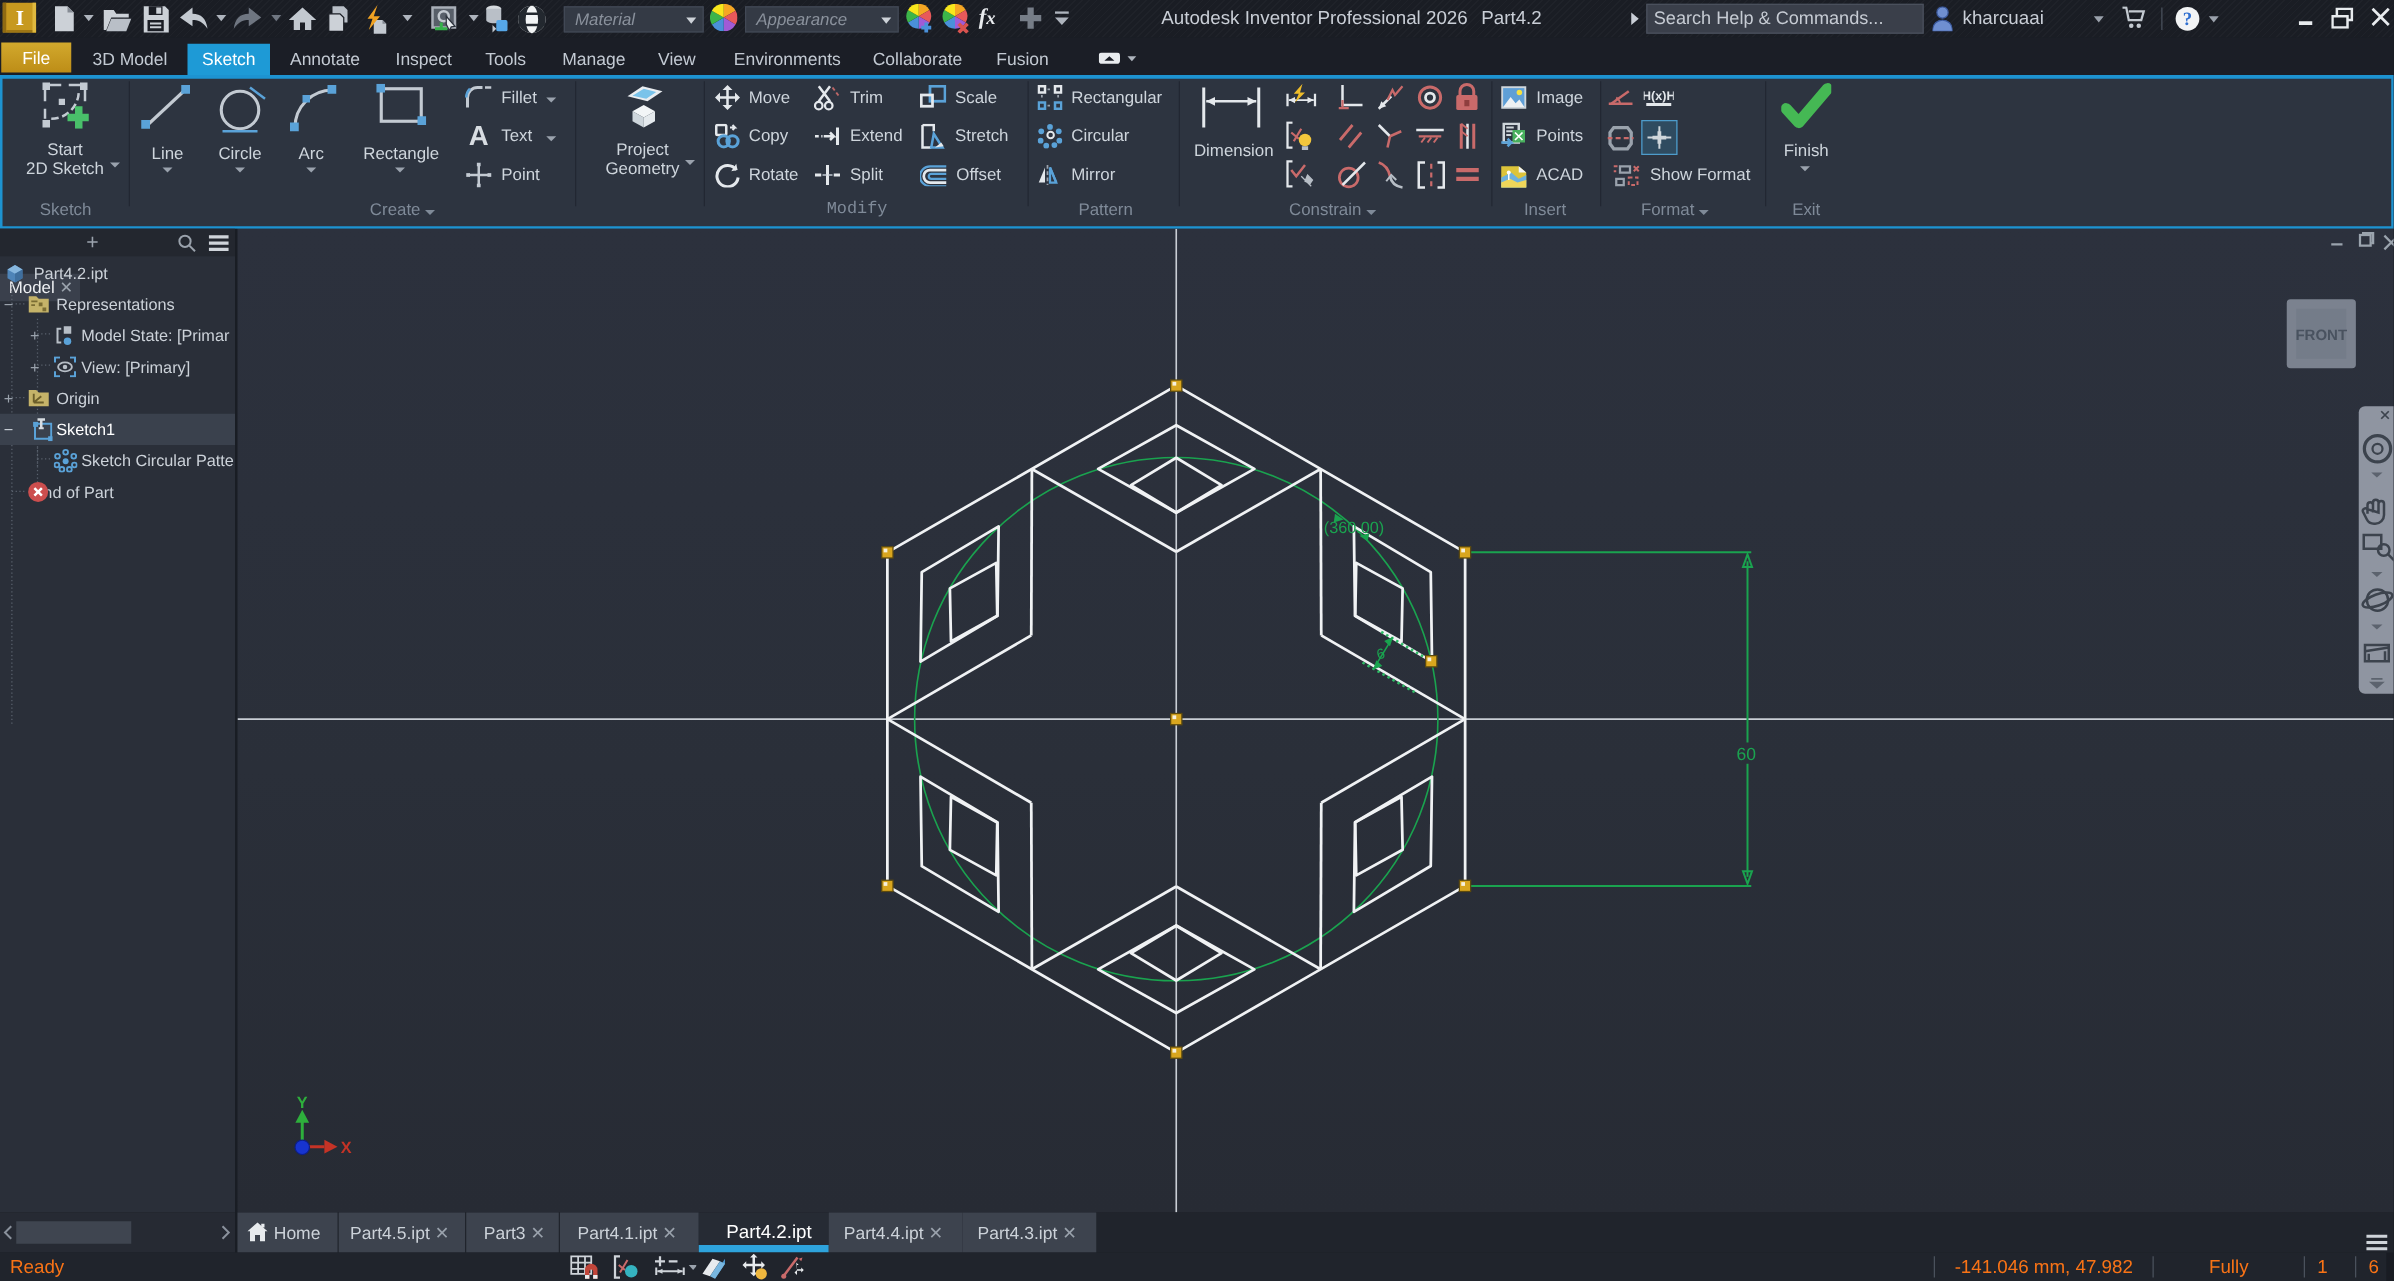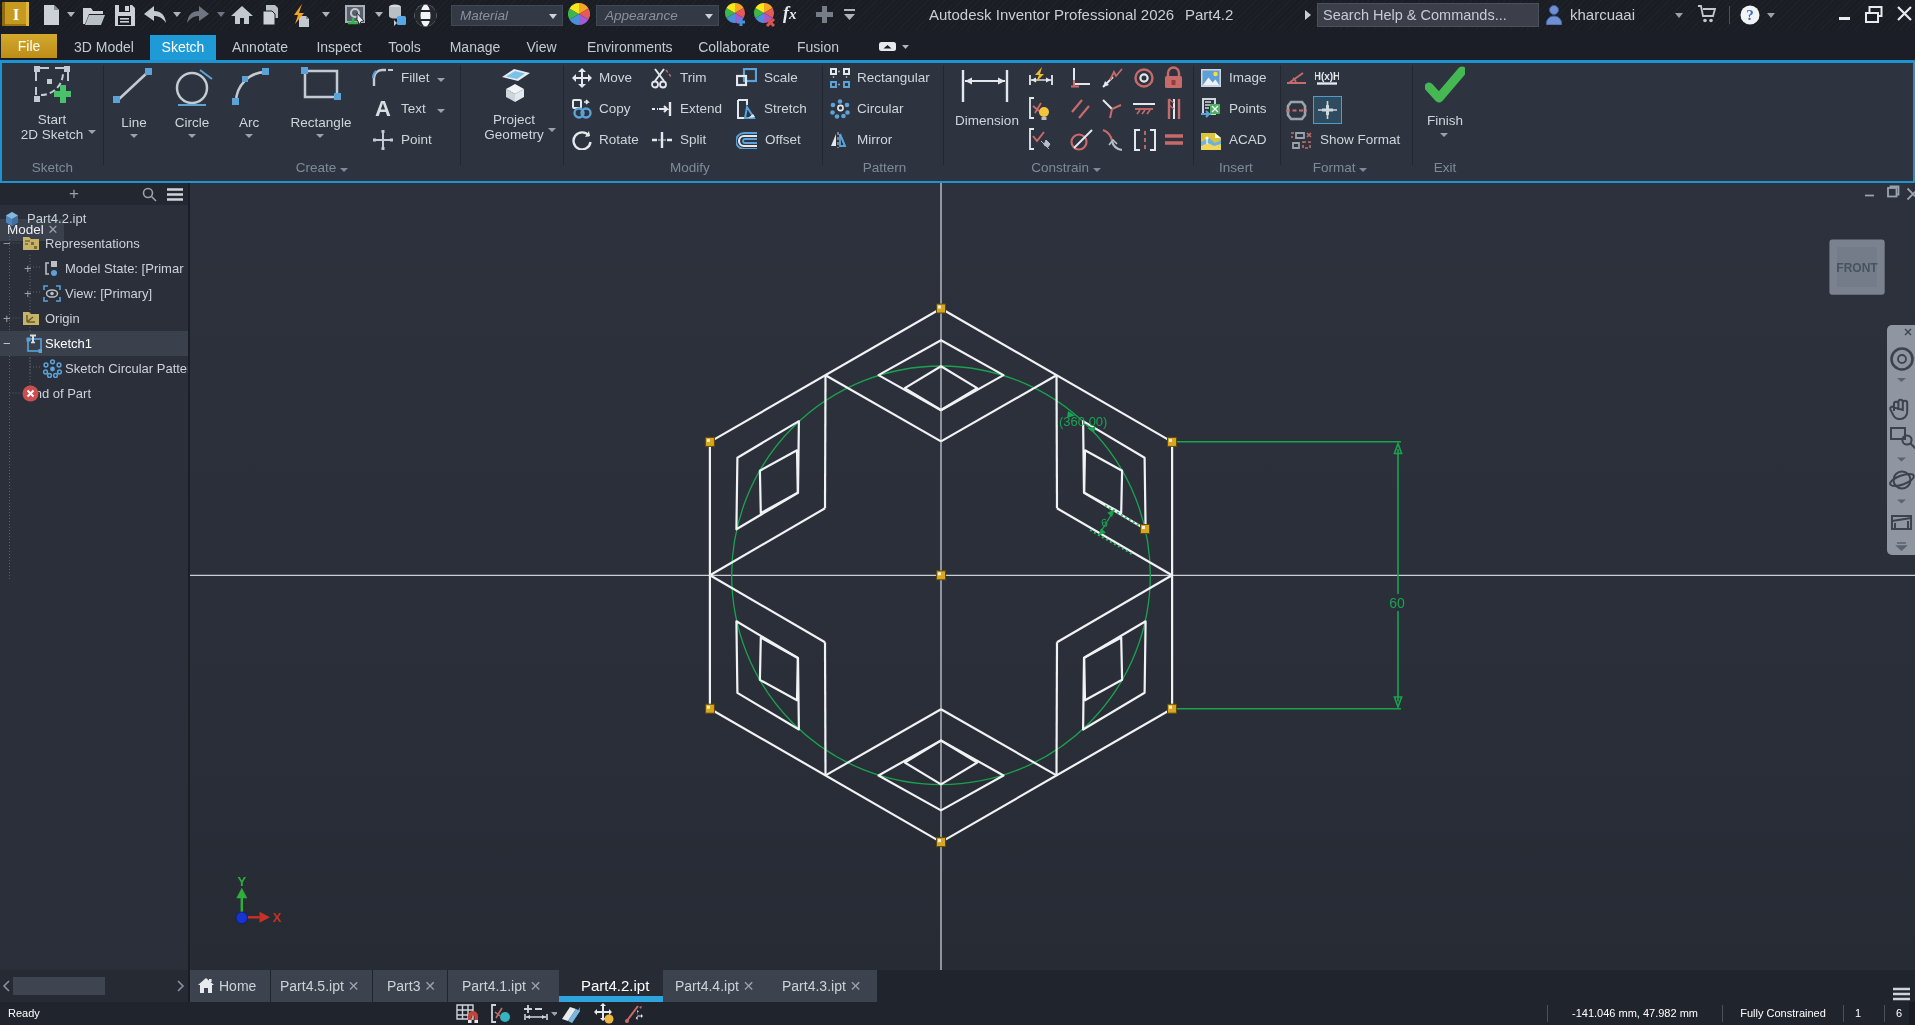--- a/index.html
+++ b/index.html
@@ -36,21 +36,21 @@
   
   #panel { position:absolute; left:0; top:183px; width:188px; height:787px; background:#2a2f39; }
   #canvas { position:absolute; left:190px; top:183px; width:1725px; height:787px;
     background:linear-gradient(180deg,#2c313d 0%, #2a2f39 55%, #272b34 100%); }
   .treerow { position:absolute; left:0; width:188px; height:25px; color:#ccd2d9; font-size:13px; line-height:25px; white-space:nowrap; overflow:hidden; }
 
   
   #tabbar { position:absolute; left:190px; top:970px; width:1725px; height:32px; background:#20242c; }
   .dtab { position:absolute; top:0; height:32px; line-height:32px; background:#3d434e; color:#ccd2d9; font-size:14px; }
   #statusbar { position:absolute; left:0; top:1002px; width:1909px; height:23px; background:#20242c;
-    color:#ffffff; font-size:11px; line-height:23px; }
+    color:#f97316; font-size:15px; line-height:23px; }
   .ssep { position:absolute; top:3px; width:1px; height:17px; background:#4a515c; }
 </style>
 </head>
 <body>
 <div id="app">
   <div id="titlebar">
 
     <svg class="ticon" style="left:2px;top:2px" width="27" height="26">
       <rect x="0" y="0" width="27" height="24" fill="#c7991f"></rect>
       <rect x="0" y="0" width="3" height="24" fill="#8f6a12"></rect>
@@ -363,21 +363,21 @@
           <path d="M2 1h9v5" fill="none" stroke="#e4e8ec" stroke-width="2"></path>
           <path d="M2 1v18h7" fill="none" stroke="#e4e8ec" stroke-width="2"></path>
           <path d="M11 8l7 11h-9z" fill="none" stroke="#5aa2d8" stroke-width="2"></path>
           <path d="M12 19l7-1-2-3" fill="#e4e8ec"></path>
         </svg>Stretch</div>
     <div class="rsmall" style="left:734px;top:66px;"><svg class="ic" width="22" height="17" viewBox="0 0 22 17">
           <path d="M21 4H8a5 5 0 0 0 0 10h13" fill="none" stroke="#e4e8ec" stroke-width="2.2"></path>
           <path d="M21 1H8a8 8 0 0 0 0 16h13" fill="none" stroke="#5aa2d8" stroke-width="1.8"></path>
           <path d="M21 7H9a2 2 0 0 0 0 4h12" fill="none" stroke="#5aa2d8" stroke-width="1.8"></path>
         </svg>Offset</div>
-    <div class="rglabel" style="left:668px;width:80px;text-align:left;">Modify</div>
+    <div class="rglabel" style="left:628px;width:80px;text-align:right;font-family:Liberation Mono, monospace;">Modify</div>
     <div class="rsep" style="left:820px;"></div>
 
     <div class="rsmall" style="left:828px;top:4px;"><svg class="ic" width="20" height="20" viewBox="0 0 20 20">
           <g fill="none" stroke="#e4e8ec" stroke-width="2">
             <rect x="1" y="1" width="5" height="5"></rect>
             <rect x="14" y="1" width="5" height="5"></rect>
           </g>
           <g fill="none" stroke="#5aa2d8" stroke-width="2">
             <rect x="1" y="14" width="5" height="5"></rect>
             <rect x="14" y="14" width="5" height="5"></rect>

